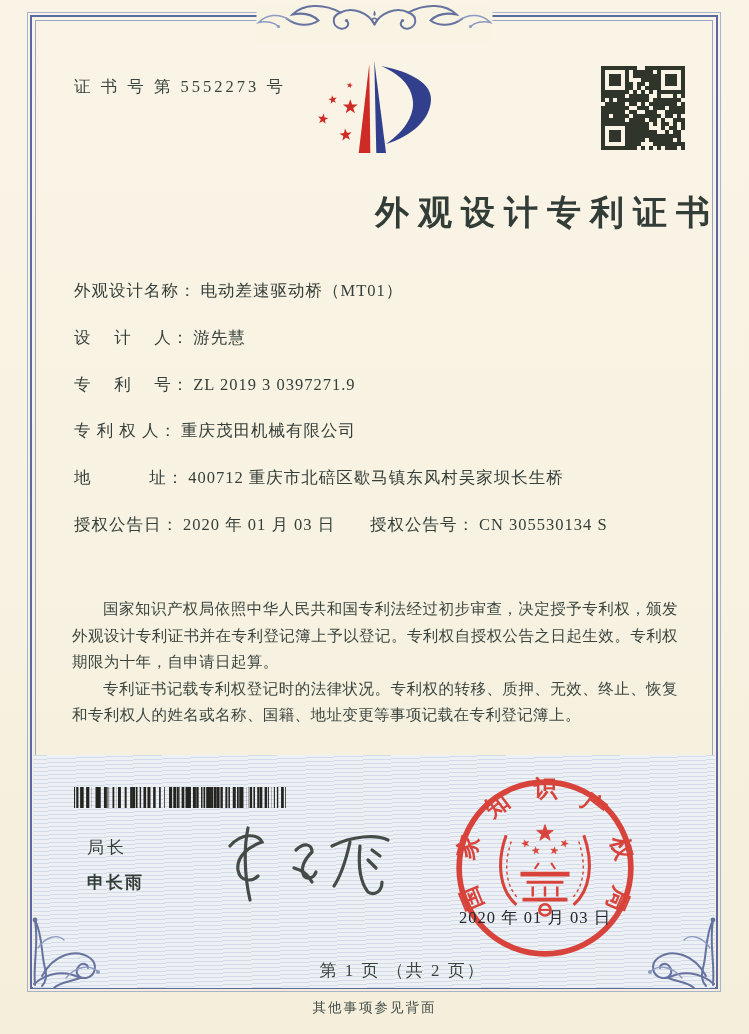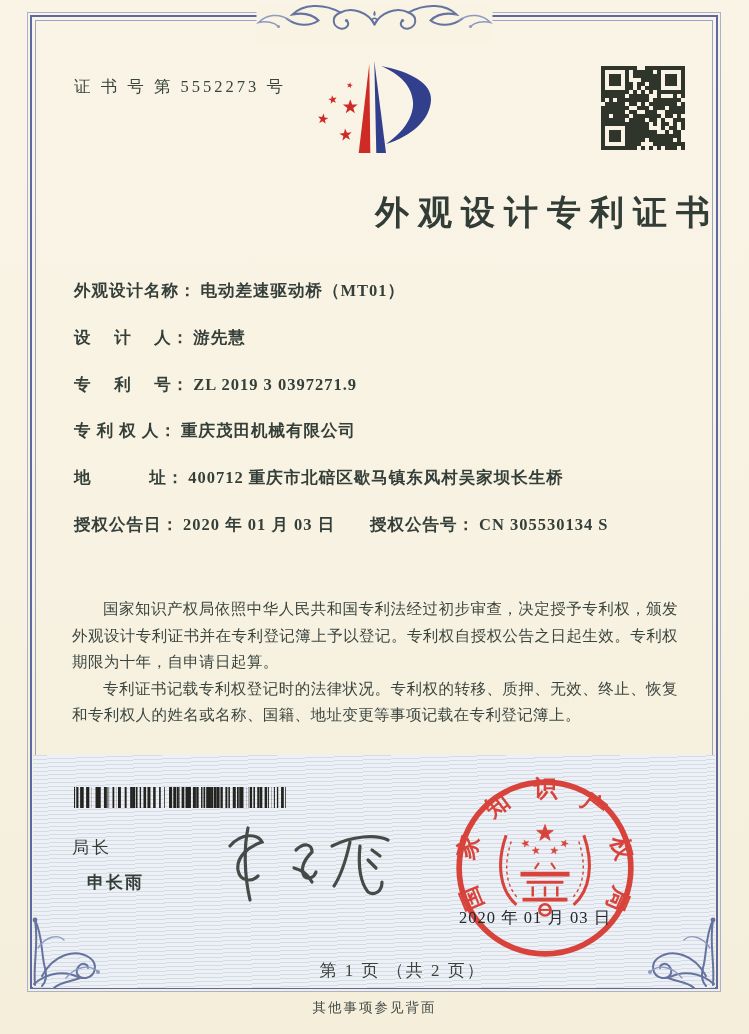--- a/index.html
+++ b/index.html
@@ -16,28 +16,28 @@
   
   .band{
     position:absolute;left:33px;top:755px;width:682px;height:233px;
     background-color:#edf0f4;
     background-image:repeating-linear-gradient(178deg,rgba(150,170,198,.30) 0 1px,rgba(255,255,255,0) 1px 4px);
   }
   .abs{position:absolute;}
   .cert-no{left:74px;top:64px;font-size:16.5px;letter-spacing:3px;color:#3a443e;margin-top:12px;}
   .title{left:30px;top:190px;width:689px;text-align:right;font-size:34px;font-weight:bold;
          letter-spacing:9px;color:#333d37;}
-  .fields{left:74px;top:280px;width:620px;font-weight:bold;}
+  .fields{left:74px;top:280px;width:620px;}
   .field-row{height:46.8px;font-size:16.5px;letter-spacing:1px;white-space:nowrap;color:#353f39;}
   .field-row .lbl{margin-right:4px;}
   .auth-no{position:absolute;left:296px;top:0;}
   .paras{left:72px;top:596px;width:606px;font-size:15.5px;line-height:26.5px;
          letter-spacing:.4px;color:#3b453f;text-align:justify;}
   .paras p{margin:0;text-indent:2em;}
-  .signer-title{left:72px;top:836px;font-size:17px;letter-spacing:3px;color:#343e38;}
+  .signer-title{left:87px;top:836px;font-size:17px;letter-spacing:3px;color:#343e38;}
   .signer-name{left:87px;top:871px;font-size:17px;letter-spacing:2px;color:#343e38;font-weight:bold;}
   .seal-date{left:459px;top:907px;font-size:16.5px;letter-spacing:1px;color:#23282e;z-index:6;}
   .page-info{left:30px;top:959px;width:689px;text-align:center;font-size:17px;letter-spacing:2px;color:#3a433d;margin-left:28px;}
   .back-note{left:30px;top:999px;width:689px;text-align:center;font-size:13.5px;letter-spacing:2px;color:#434c46;}
   svg{display:block;}
   .z2{z-index:2;} .z3{z-index:3;} .z5{z-index:5;}
 </style>
 </head>
 <body>
 

